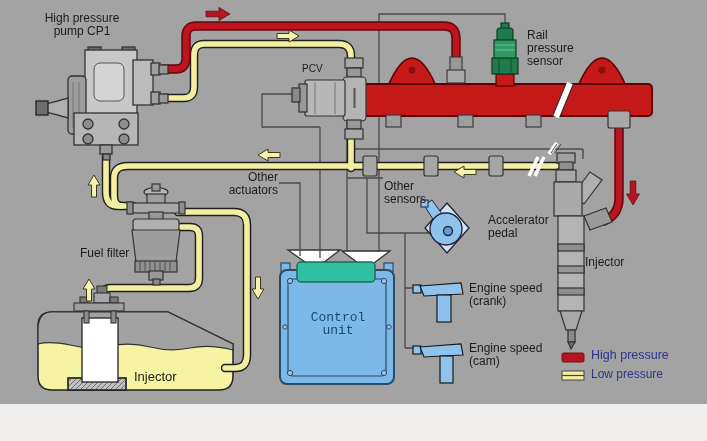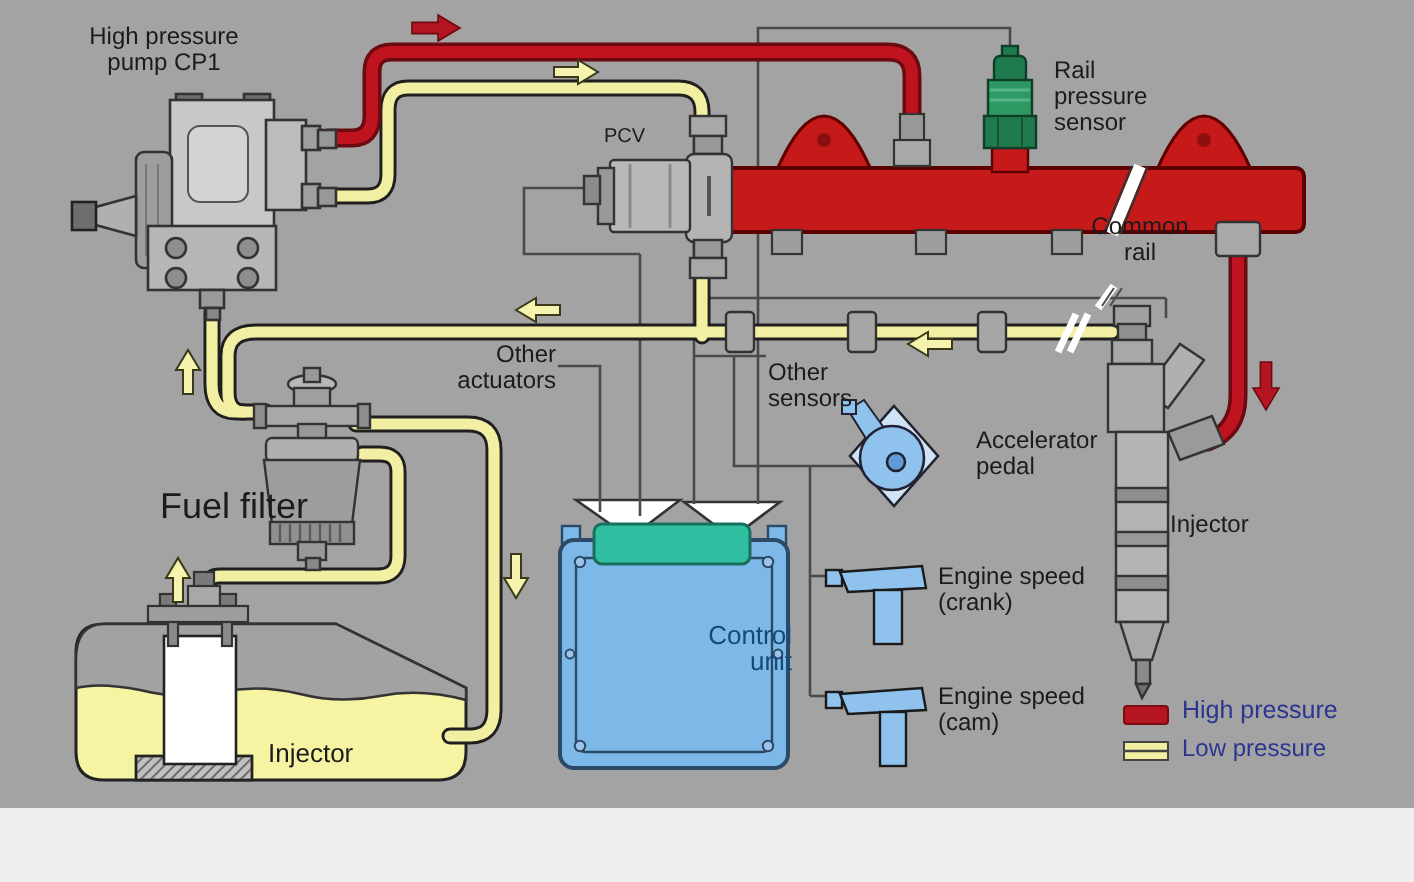--- a/index.html
+++ b/index.html
@@ -7,26 +7,26 @@
          font-family:"Liberation Sans", sans-serif;}
   .stage svg{position:absolute;left:0;top:0;}
   .lbl{position:absolute;color:#1b1b1b;font-size:12px;line-height:13px;white-space:pre-line;}
   .lbl-pump{left:34px;top:12px;width:96px;text-align:center;}
   .lbl-pcv{left:302px;top:62px;font-size:10px;}
   .lbl-railsensor{left:527px;top:29px;}
   .lbl-commonrail{left:534px;top:107px;width:72px;text-align:center;}
   .lbl-otheract{left:216px;top:171px;width:62px;text-align:right;}
   .lbl-othersens{left:384px;top:180px;}
   .lbl-accel{left:472px;top:214px;margin-left:16px;}
-  .lbl-fuelfilter{left:80px;top:247px;font-size:18px;}
+  .lbl-fuelfilter{left:80px;top:247px;font-size:12px;}
   .lbl-prefilter{left:134px;top:370px;font-size:13px;}
   .lbl-injector{left:585px;top:256px;font-size:12px;}
   .lbl-crank{left:469px;top:282px;}
   .lbl-cam{left:469px;top:342px;}
-  .lbl-cu{left:280px;top:311px;width:116px;text-align:right;color:#154a78;font-size:13px;}
+  .lbl-cu{left:280px;top:311px;width:116px;text-align:center;color:#154a78;font-size:13px;font-family:Liberation Mono, monospace;}
   .lbl-leghigh{left:591px;top:349px;color:#2a3590;font-size:12.5px;}
   .lbl-leglow{left:591px;top:368px;color:#2a3590;font-size:12px;}
 </style>
 </head>
 <body>
 
 <div class="stage">
 <svg width="707" height="441" viewBox="0 0 707 441">
   <defs>
     <pattern id="hatch" width="5" height="5" patternUnits="userSpaceOnUse">
@@ -272,22 +272,20 @@
     <path d="M562,375.5 L584,375.5" stroke="#444" stroke-width="1.2"></path>
   </g>
 </svg>
 
 <div class="lbl lbl-pump">High pressure
 pump CP1</div>
 <div class="lbl lbl-pcv">PCV</div>
 <div class="lbl lbl-railsensor">Rail
 pressure
 sensor</div>
-<div class="lbl lbl-commonrail">Common
-rail</div>
 <div class="lbl lbl-otheract">Other
 actuators</div>
 <div class="lbl lbl-othersens">Other
 sensors</div>
 <div class="lbl lbl-accel">Accelerator
 pedal</div>
 <div class="lbl lbl-fuelfilter">Fuel filter</div>
 <div class="lbl lbl-prefilter">Injector</div>
 <div class="lbl lbl-cu">Control
 unit</div>

